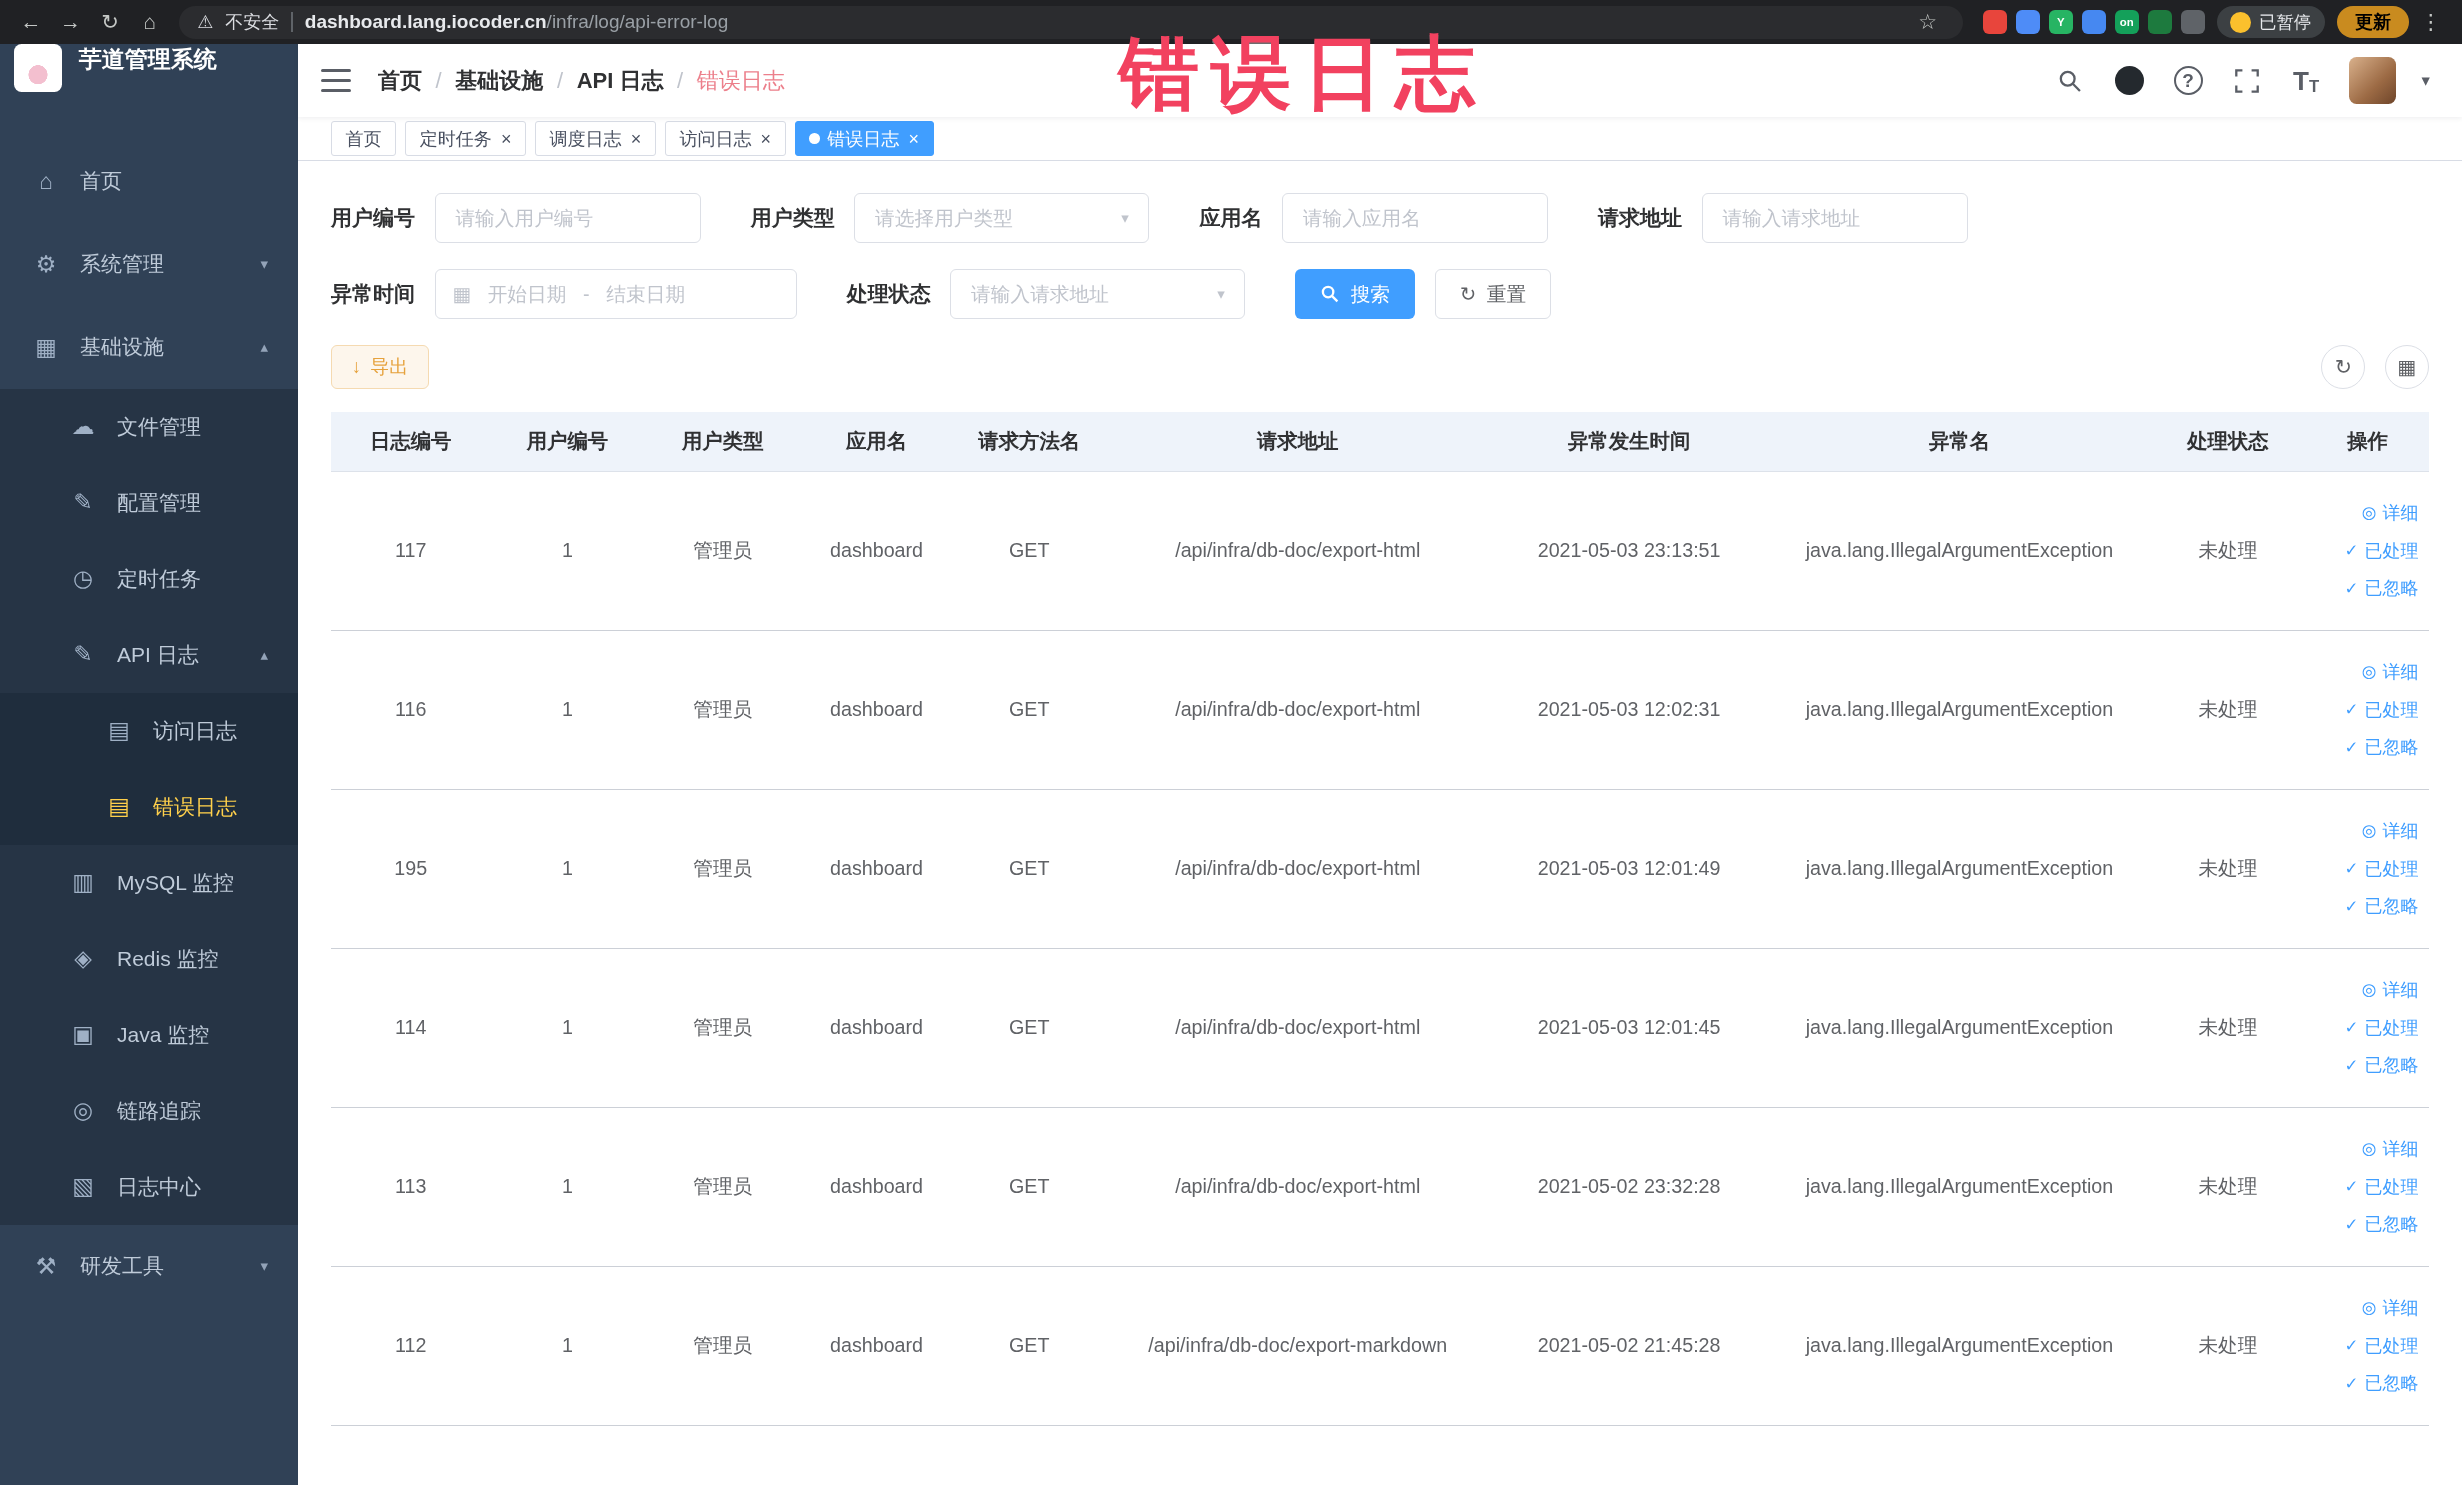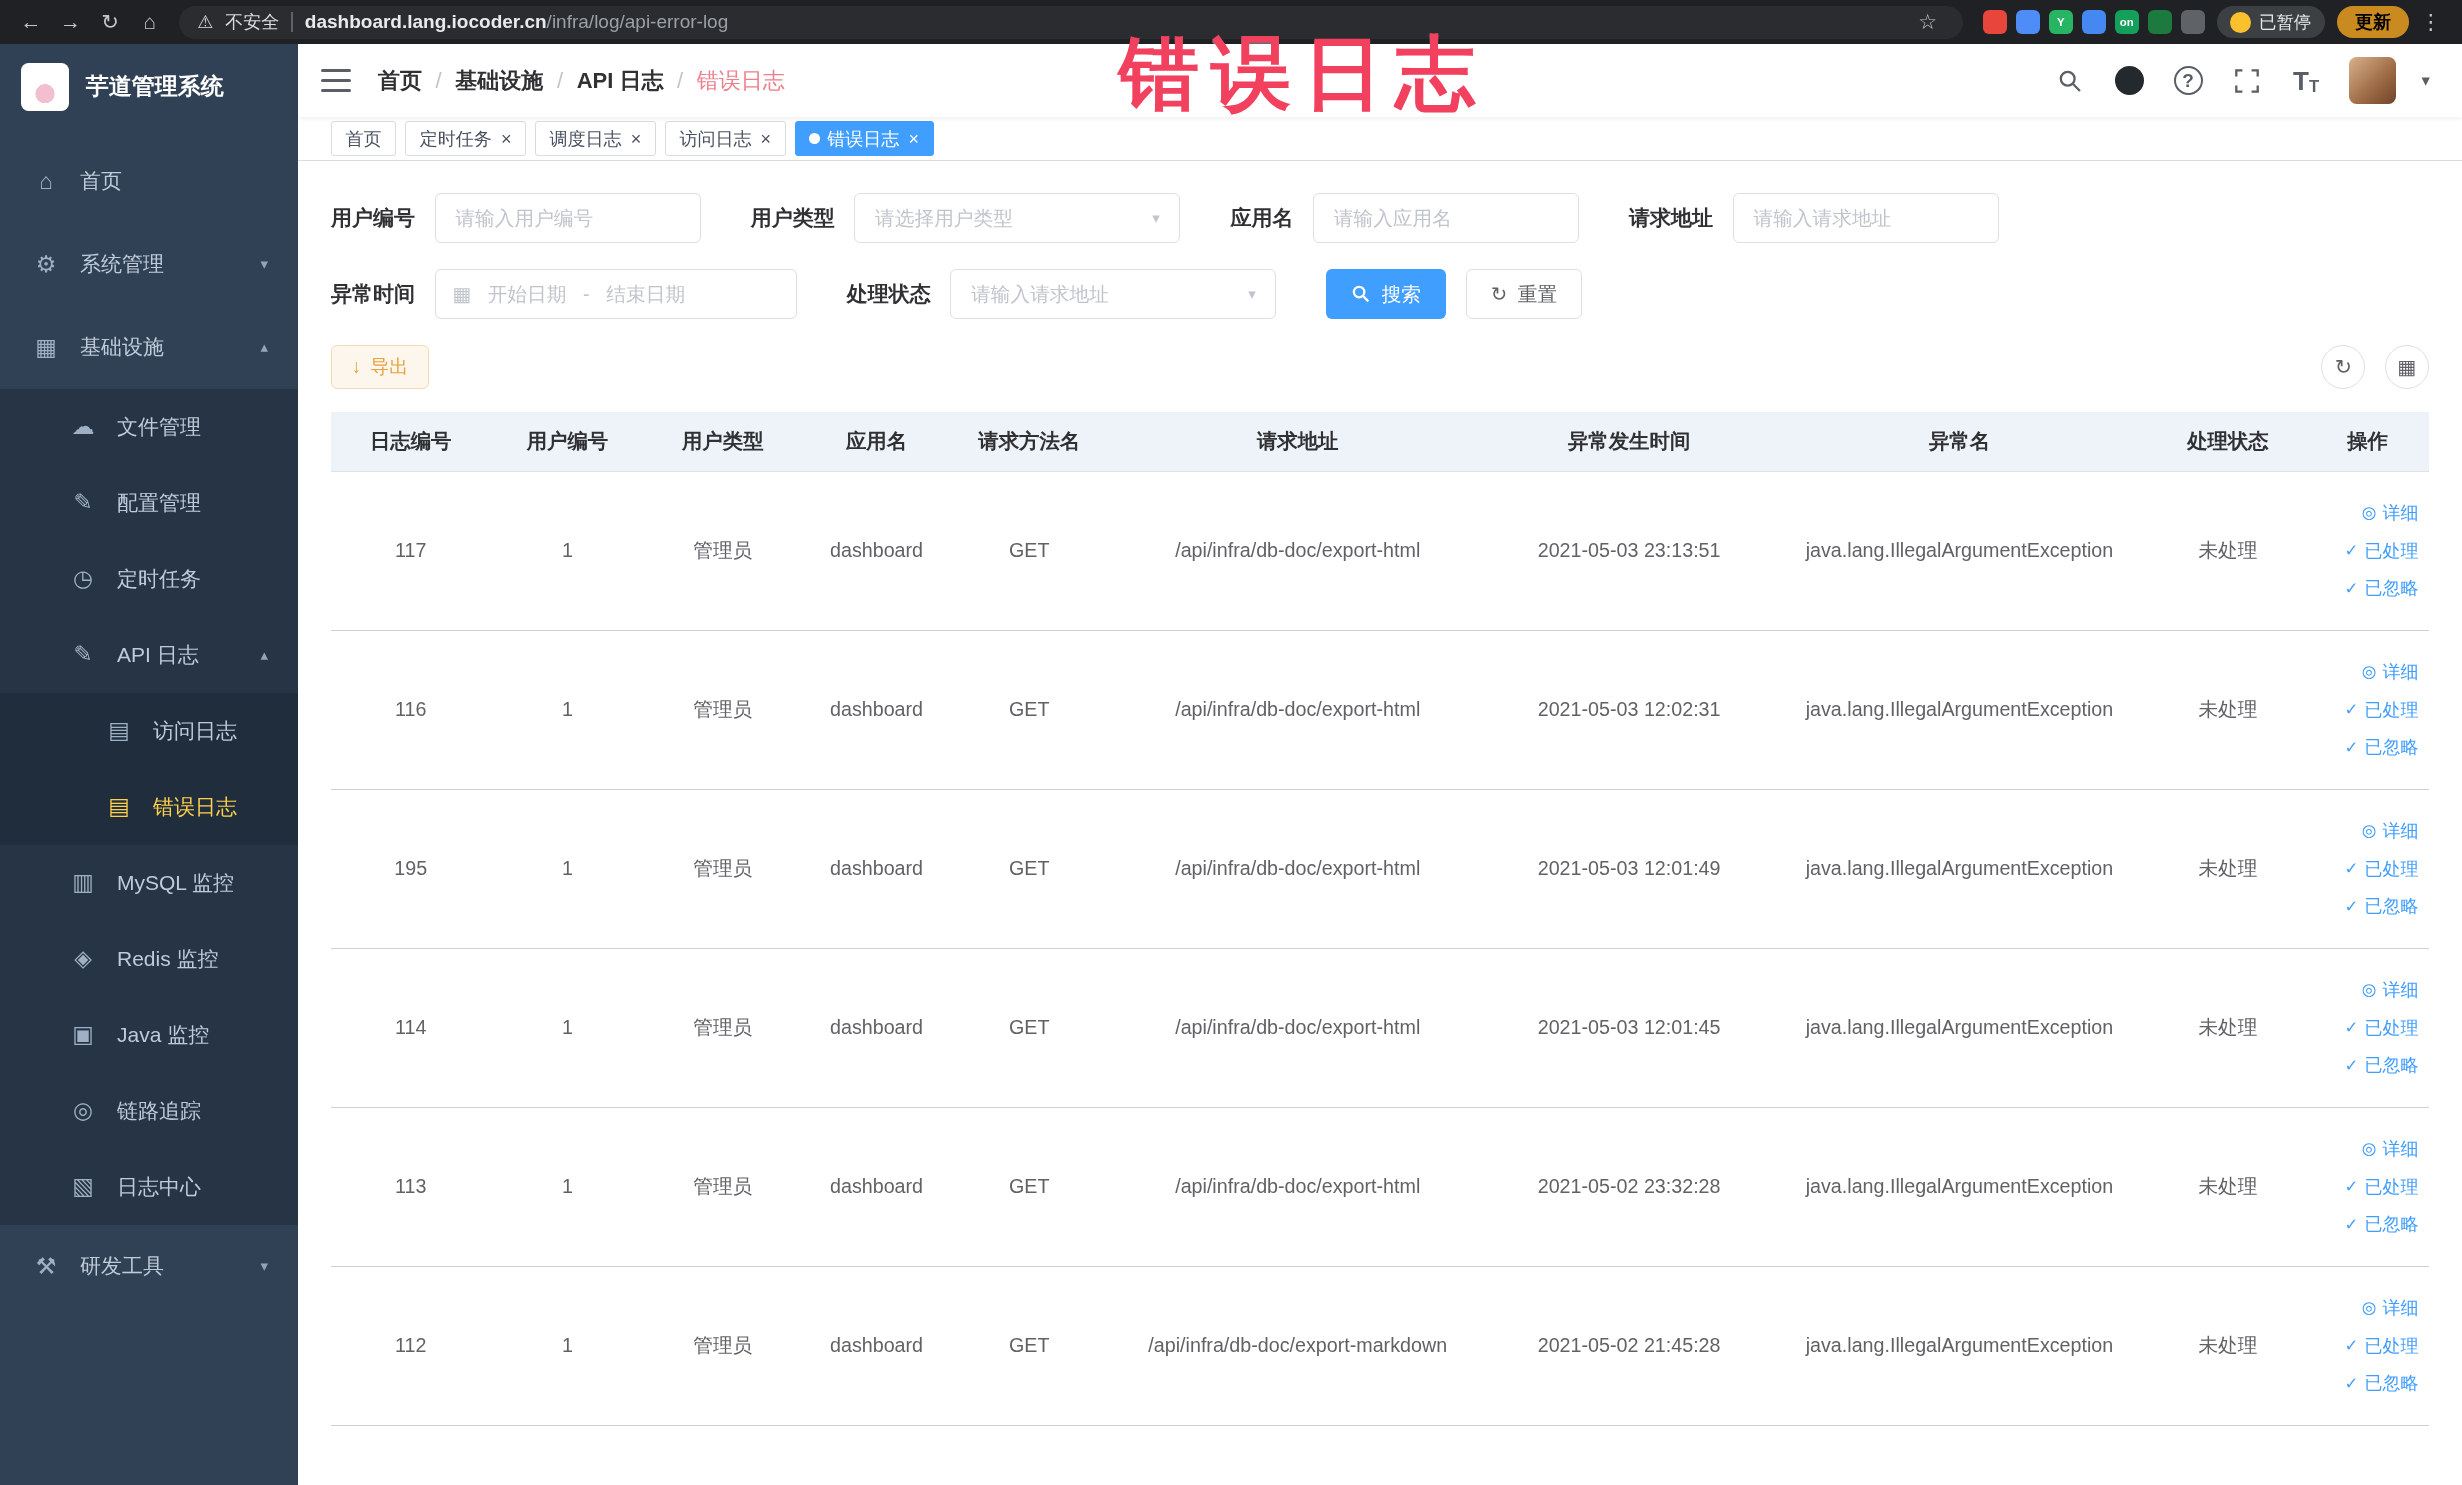--- a/index.html
+++ b/index.html
@@ -24,21 +24,21 @@
   .ext { width: 24px; height: 24px; border-radius: 6px; display: flex; align-items: center; justify-content: center; color: #fff; font-size: 11.4px; font-weight: 700; }
   .paused-pill { height: 32px; border-radius: 16px; background: #3c4043; display: flex; align-items: center; gap: 7.6px; padding: 0 13.6px; color: #e8eaed; font-size: 17.4px; white-space: nowrap; }
   .smiley { width: 21px; height: 21px; border-radius: 50%; background: #fbc02d; flex: 0 0 auto; }
   .update-pill { height: 32px; border-radius: 16px; background: #c98b1f; color: #000000; font-size: 18px; display: flex; align-items: center; padding: 0 18px; font-weight: 600; margin-left: 7.6px; white-space: nowrap; cursor: pointer; }
 
   
   .app { display: flex; height: 1442px; }
 
   
   .sidebar { width: 298px; flex: 0 0 auto; background: #304156; display: flex; flex-direction: column; overflow: hidden; }
-  .logo { height: 85px; display: flex; align-items: center; gap: 16.7px; padding: 0 21px; flex: 0 0 auto; }
+  .logo { height: 85px; display: flex; align-items: flex-start; gap: 16.7px; padding: 0 14px; flex: 0 0 auto; }
   .logo-img { width: 48px; height: 48px; border-radius: 7.6px; flex: 0 0 auto;
     background: radial-gradient(circle at 50% 64%, #f3bfcf 24%, transparent 25%), #fff; }
   .logo-title { color: #fff; font-size: 23px; font-weight: 700; white-space: nowrap; }
   .menu { flex: 1; overflow: hidden; padding-top: 10.6px; }
   .menu-item { display: flex; align-items: center; height: 83px; padding: 0 30px; color: #bfcbd9; font-size: 21px; cursor: pointer; white-space: nowrap; }
   .menu-item.level1 { background: #263445; height: 76px; padding-left: 67px; }
   .menu-item.level2 { background: #1f2d3d; height: 76px; padding-left: 103px; }
   .menu-item.active, .menu-item.active .mi-icon { color: #ffd04b; }
   .mi-icon { width: 32px; margin-right: 18px; font-size: 23px; color: #9fb0c5; text-align: center; flex: 0 0 auto; }
   .mi-arrow { margin-left: auto; color: #93a3b8; font-size: 15px; }
@@ -69,21 +69,21 @@
   .tag-dot { width: 10.6px; height: 10.6px; border-radius: 50%; background: #fff; }
   .tag-close { font-size: 18px; line-height: 1; margin-left: 1.5px; }
 
   
   .content { flex: 1; padding: 32px 33px 0; overflow: hidden; }
   .filter-row { display: flex; align-items: center; margin-bottom: 26px; }
   .f-item { display: flex; align-items: center; margin-right: 50px; }
   .f-label { font-size: 21px; color: #303133; font-weight: 700; margin-right: 19.7px; white-space: nowrap; }
   .f-input { width: 266px; height: 50px; border: 1.5px solid #dcdfe6; border-radius: 6px; padding: 0 19.7px; font-size: 19.7px; color: #606266; outline: none; font-family: inherit; background: #fff; }
   .f-input::placeholder { color: #c0c4cc; }
-  .f-select { width: 326px; height: 50px; border: 1.5px solid #dcdfe6; border-radius: 6px; padding: 0 19.7px; display: flex; align-items: center; justify-content: space-between; font-size: 19.7px; color: #c0c4cc; cursor: pointer; background: #fff; }
+  .f-select { width: 295px; height: 50px; border: 1.5px solid #dcdfe6; border-radius: 6px; padding: 0 19.7px; display: flex; align-items: center; justify-content: space-between; font-size: 19.7px; color: #c0c4cc; cursor: pointer; background: #fff; }
   .sel-arrow { color: #c0c4cc; font-size: 15px; }
   .f-date { width: 362px; height: 50px; border: 1.5px solid #dcdfe6; border-radius: 6px; padding: 0 16.7px; display: flex; align-items: center; gap: 16.7px; font-size: 19.7px; color: #c0c4cc; background: #fff; }
   .cal-icon { font-size: 19.7px; color: #c0c4cc; }
   .date-part { white-space: nowrap; }
   .date-sep { color: #c0c4cc; }
   .btn { height: 50px; border-radius: 6px; font-size: 19.7px; display: flex; align-items: center; gap: 10.6px; padding: 0 24px; cursor: pointer; border: 1.5px solid transparent; font-family: inherit; white-space: nowrap; }
   .btn-primary { background: #409eff; color: #fff; margin-left: 0; }
   .btn-plain { background: #fff; border-color: #dcdfe6; color: #606266; margin-left: 19.7px; }
   .toolbar-row { display: flex; align-items: center; justify-content: space-between; margin-bottom: 23px; }
   .btn-export { height: 44px; padding: 0 19.7px; font-size: 19px; background: #fdf6ec; border: 1.5px solid #f5dab1; color: #e6a23c; border-radius: 6px; display: flex; align-items: center; gap: 9px; cursor: pointer; }

